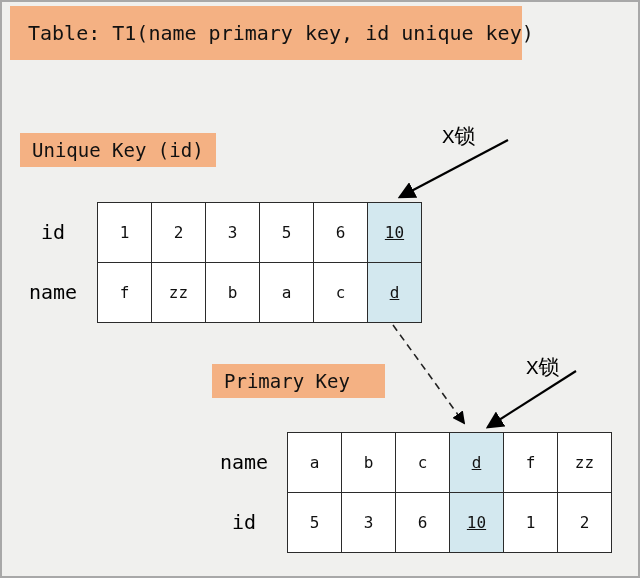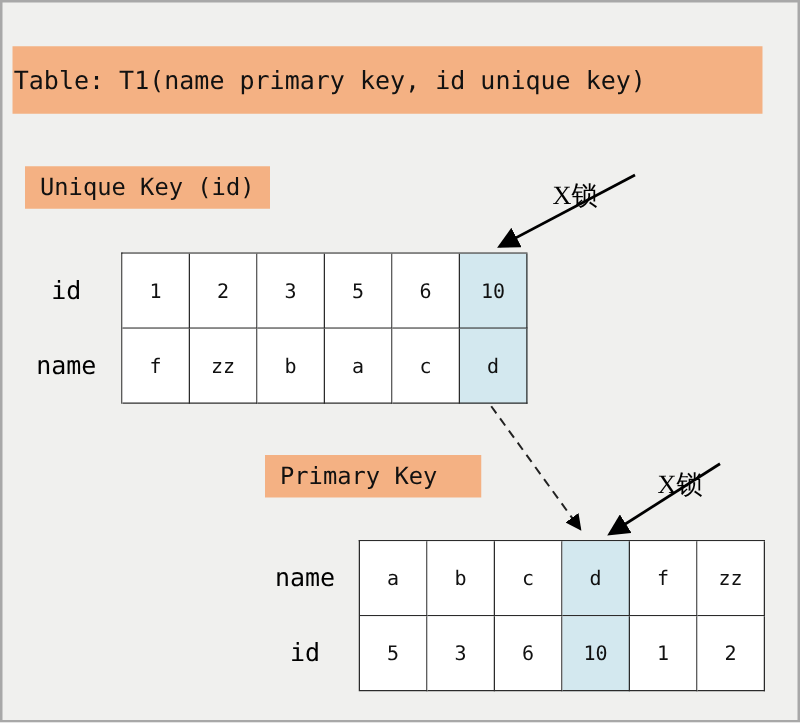--- a/index.html
+++ b/index.html
@@ -11,65 +11,64 @@
   .canvas {
     position: relative;
     width: 640px;
     height: 578px;
     background: var(--background, #f0f0ee);
     border: 2px solid #a8a8a8;
     overflow: hidden;
   }
   .banner {
     position: absolute;
-    left: 8px; top: 35px;
-    width: 600px; height: 54px;
+    left: 8px; top: 4px;
+    width: 512px; height: 54px;
     background: var(--banner, #f4b183);
     font-size: 20px;
     line-height: 54px;
-    padding-left: 1px;
+    padding-left: 18px;
     white-space: nowrap;
   }
   .label-box {
     position: absolute;
     background: var(--label_box, #f4b183);
     font-size: 19px;
     display: flex;
     align-items: center;
     padding-left: 12px;
     white-space: nowrap;
   }
   .unique-label  { left: 18px;  top: 131px; width: 196px; height: 34px; }
   .primary-label { left: 210px; top: 362px; width: 173px; height: 34px; }
   .lock-label {
     position: absolute;
     font-size: 21px;
-    font-family: Liberation Serif, serif;
+    font-family: Liberation Mono, monospace;
     color: #000;
-    margin-top: 20px;
   }
   .lock-top    { left: 440px; top: 120px; }
   .lock-bottom { left: 524px; top: 351px; }
   .idx-table {
     position: absolute;
     border-top: 1px solid var(--border, #222);
     border-left: 1px solid var(--border, #222);
   }
   .t1 { left: 95px;  top: 200px; }
   .t2 { left: 285px; top: 430px; }
   .row { display: flex; }
   .cell {
     width: 54px; height: 60px;
     background: var(--cell_bg, #fff);
     border-right: 1px solid var(--border, #222);
     border-bottom: 1px solid var(--border, #222);
     display: flex; align-items: center; justify-content: center;
     font-size: 16px;
   }
-  .cell.hl { background: var(--highlight, #d3e8ef); }
+  .cell.hl { background: var(--highlight, #d3e8ef); text-decoration: underline; }
   .row-header {
     position: absolute;
     height: 60px;
     display: flex; align-items: center; justify-content: center;
     font-size: 20px;
     color: #000;
   }
   .rh-t1-0 { left: 18px;  top: 200px; width: 66px; }
   .rh-t1-1 { left: 18px;  top: 260px; width: 66px; }
   .rh-t2-0 { left: 210px; top: 430px; width: 64px; }

